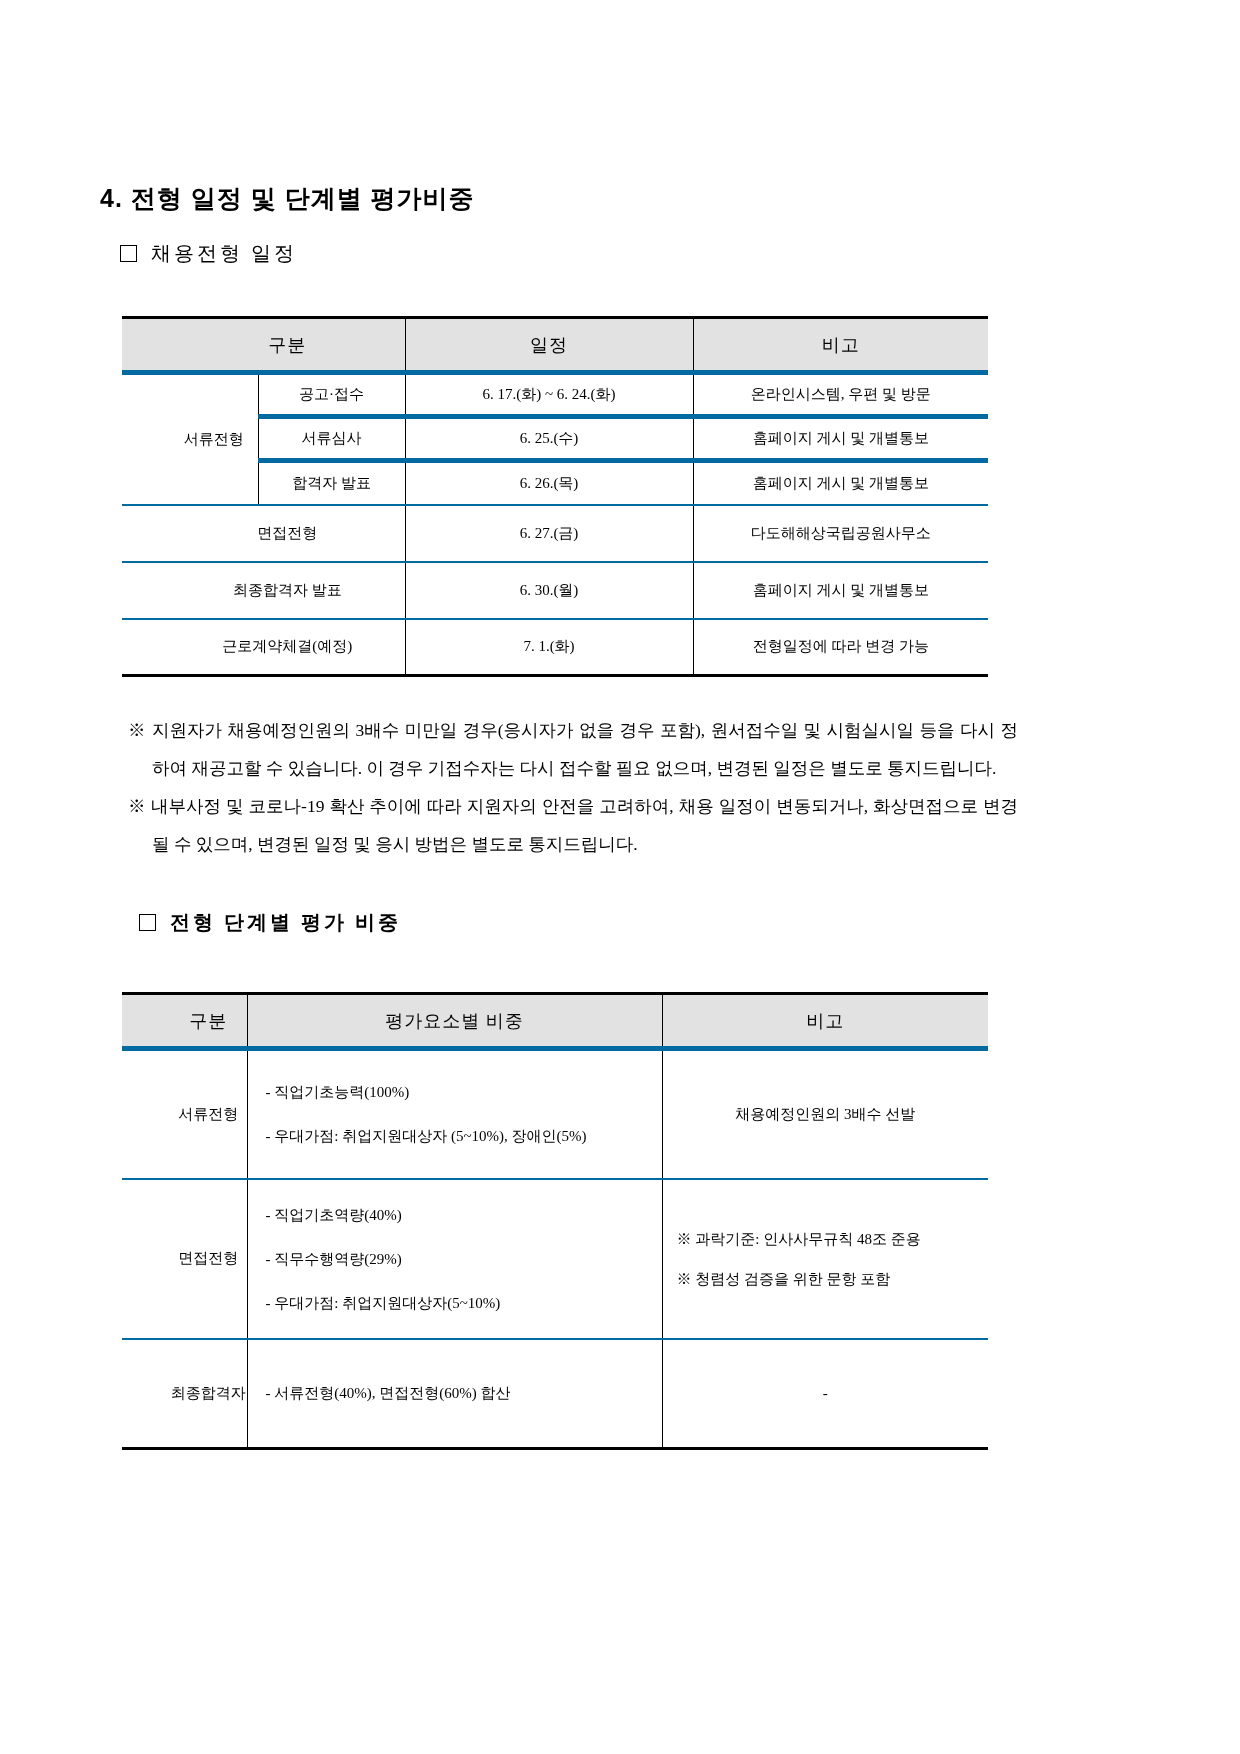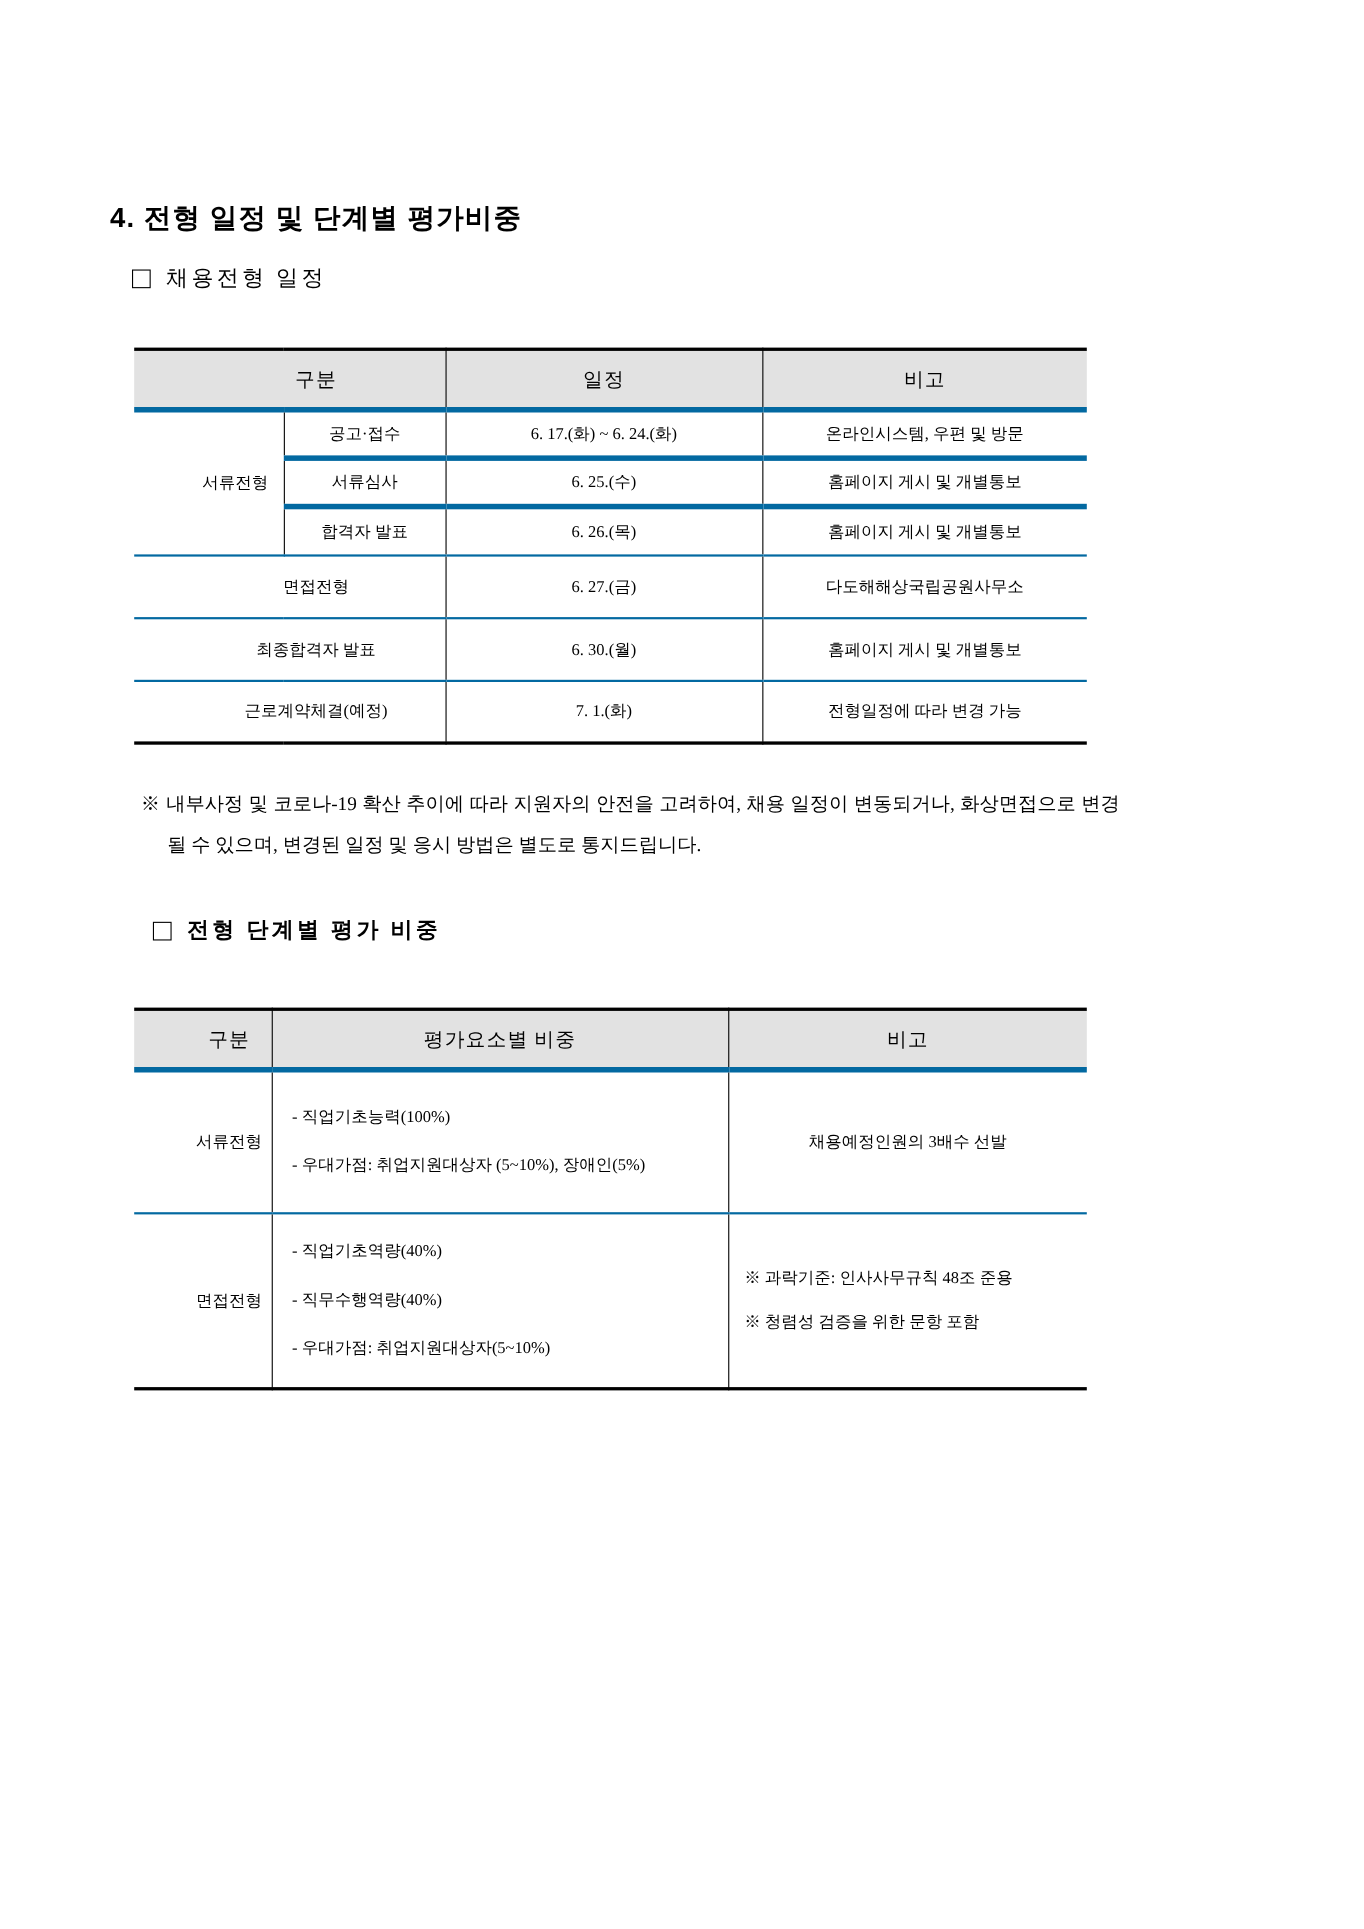--- a/index.html
+++ b/index.html
@@ -133,20 +133,21 @@
   </tr>
   <tr style="height:57px" class="major">
     <td colspan="2" class="no-left">근로계약체결(예정)</td>
     <td>7. 1.(화)</td>
     <td>전형일정에 따라 변경 가능</td>
   </tr>
 </tbody>
   </table>
 
 <div class="notes">
+  <p class="note">※ 지원자가 채용예정인원의 3배수 미만일 경우(응시자가 없을 경우 포함), 원서접수일 및 시험실시일 등을 다시 정하여 재공고할 수 있습니다. 이 경우 기접수자는 다시 접수할 필요 없으며, 변경된 일정은 별도로 통지드립니다.</p>
   <p class="note">※ 내부사정 및 코로나-19 확산 추이에 따라 지원자의 안전을 고려하여, 채용 일정이 변동되거나, 화상면접으로 변경될 수 있으며, 변경된 일정 및 응시 방법은 별도로 통지드립니다.</p>
 </div>
 
 <div class="section-heading second">
   <span class="box-glyph"></span>
   <span>전형 단계별 평가 비중</span>
 </div>
 
 <table class="table2">
   <colgroup>
@@ -168,25 +169,34 @@
         <div>- 우대가점: 취업지원대상자 (5~10%), 장애인(5%)</div>
       </div>
     </td>
     <td>채용예정인원의 3배수 선발</td>
   </tr>
   <tr style="height:160px" class="major">
     <td class="no-left">면접전형</td>
     <td class="cell-left">
       <div class="line-stack">
         <div>- 직업기초역량(40%)</div>
-        <div>- 직무수행역량(40%)</div>
+        <div>- 직무수행역량(29%)</div>
         <div>- 우대가점: 취업지원대상자(5~10%)</div>
       </div>
     </td>
     <td class="cell-remark-left">
       <div class="remark-stack">
         <div>※ 과락기준: 인사사무규칙 48조 준용</div>
         <div>※ 청렴성 검증을 위한 문항 포함</div>
       </div>
     </td>
   </tr>
+  <tr style="height:110px" class="major">
+    <td class="no-left">최종합격자</td>
+    <td class="cell-left">
+      <div class="line-stack">
+        <div>- 서류전형(40%), 면접전형(60%) 합산</div>
+      </div>
+    </td>
+    <td>-</td>
+  </tr>
 </tbody>
   </table>
 
 </body></html>

